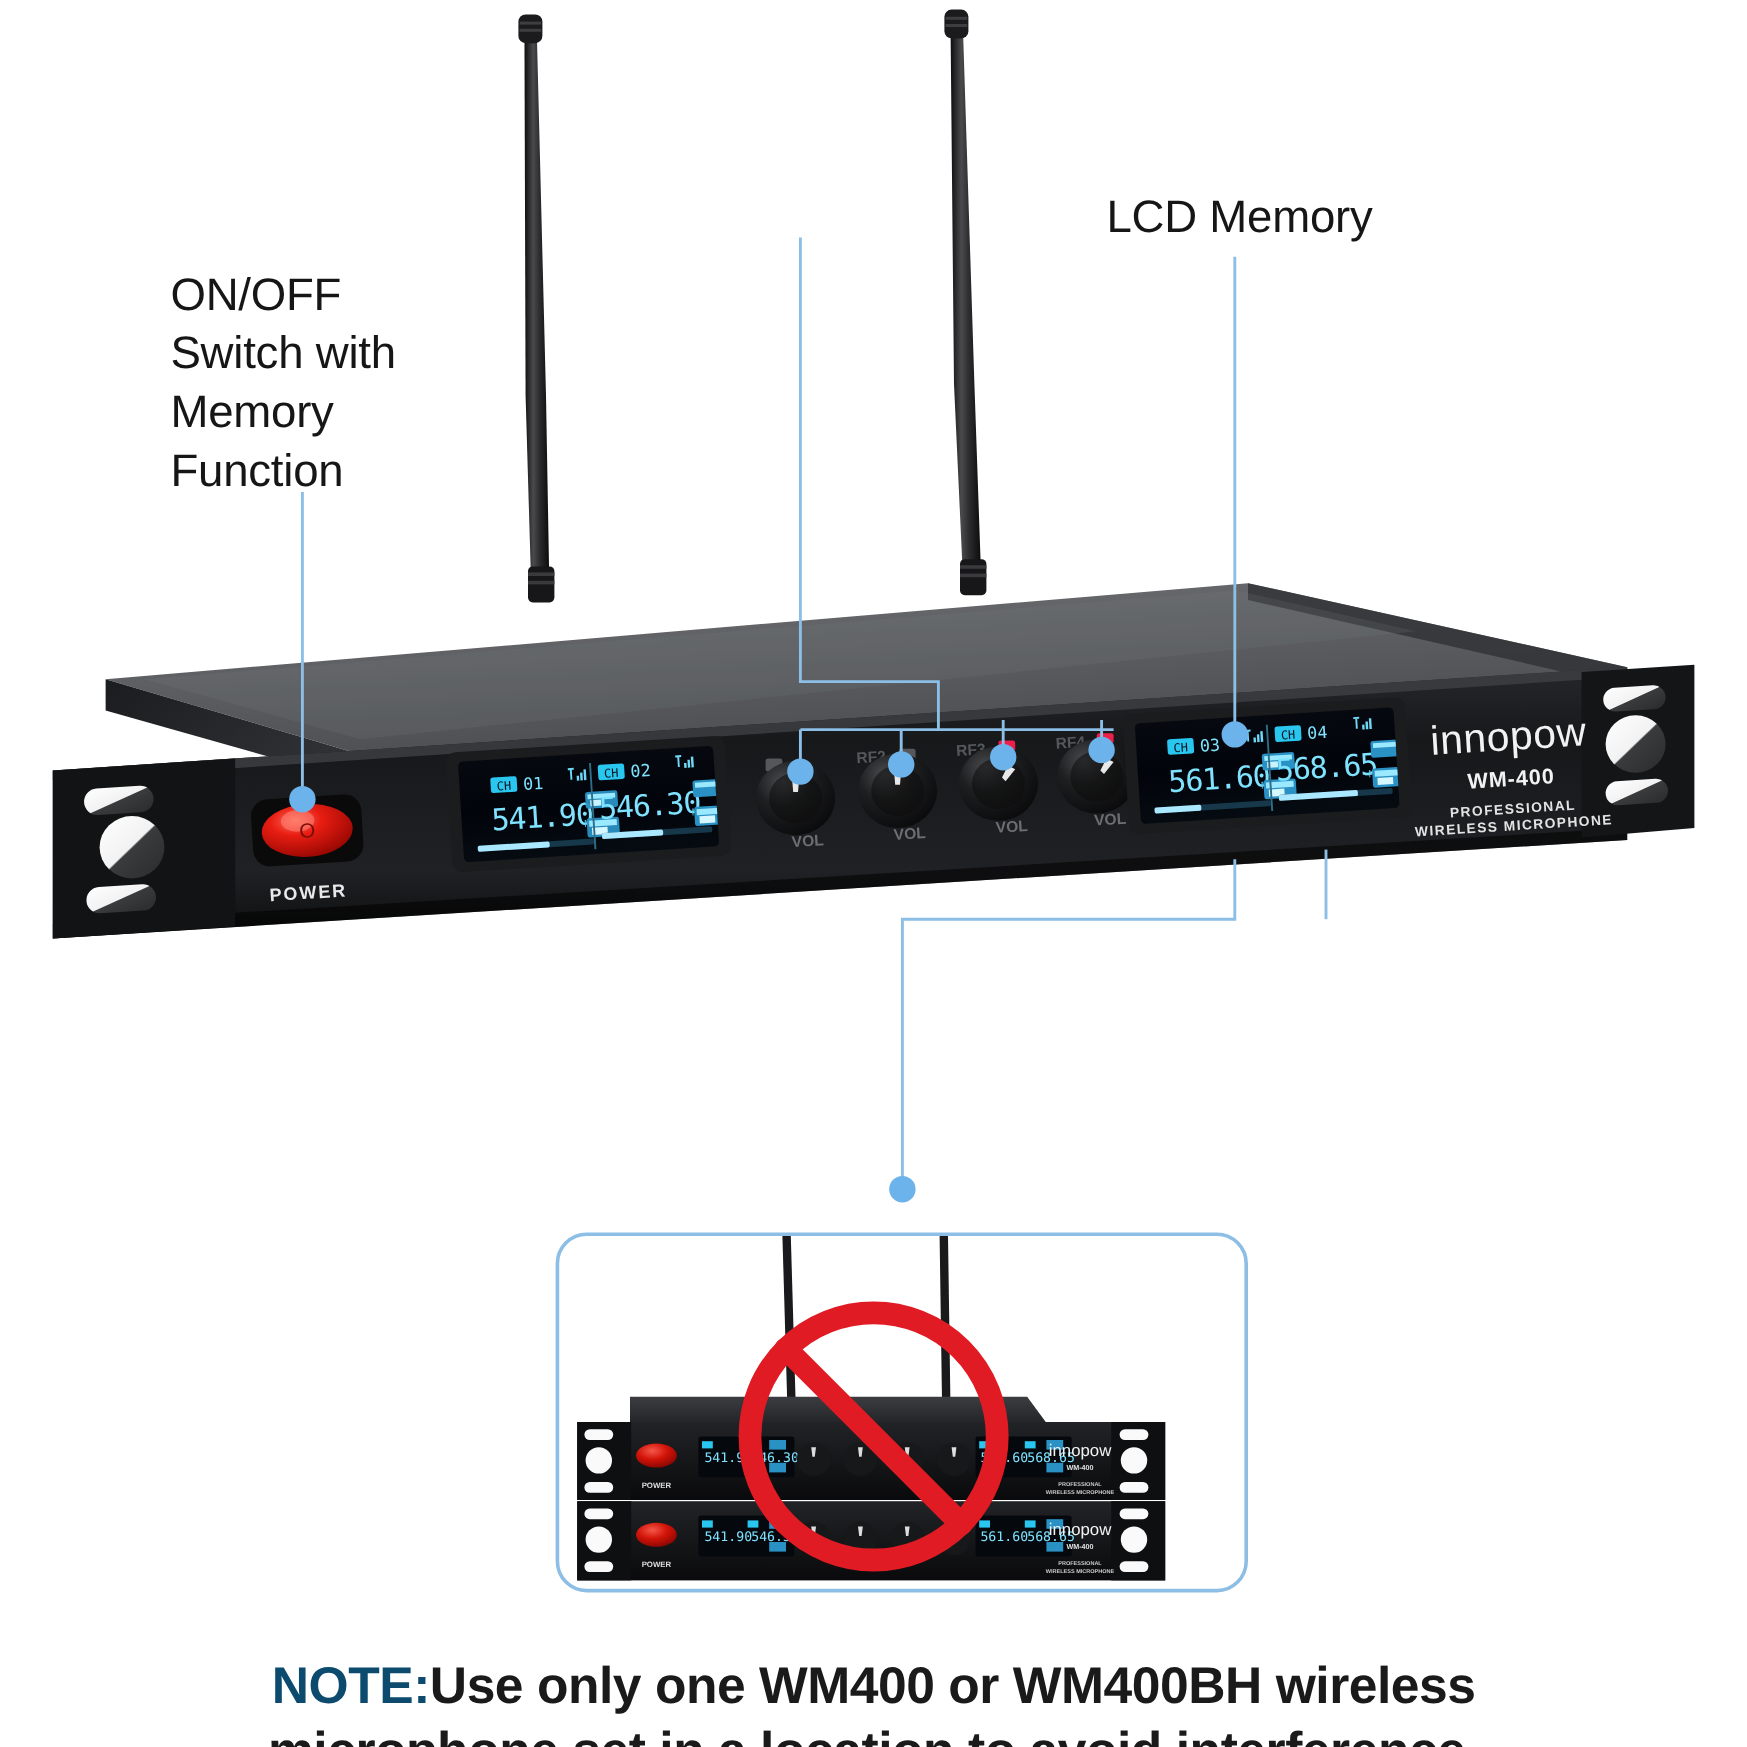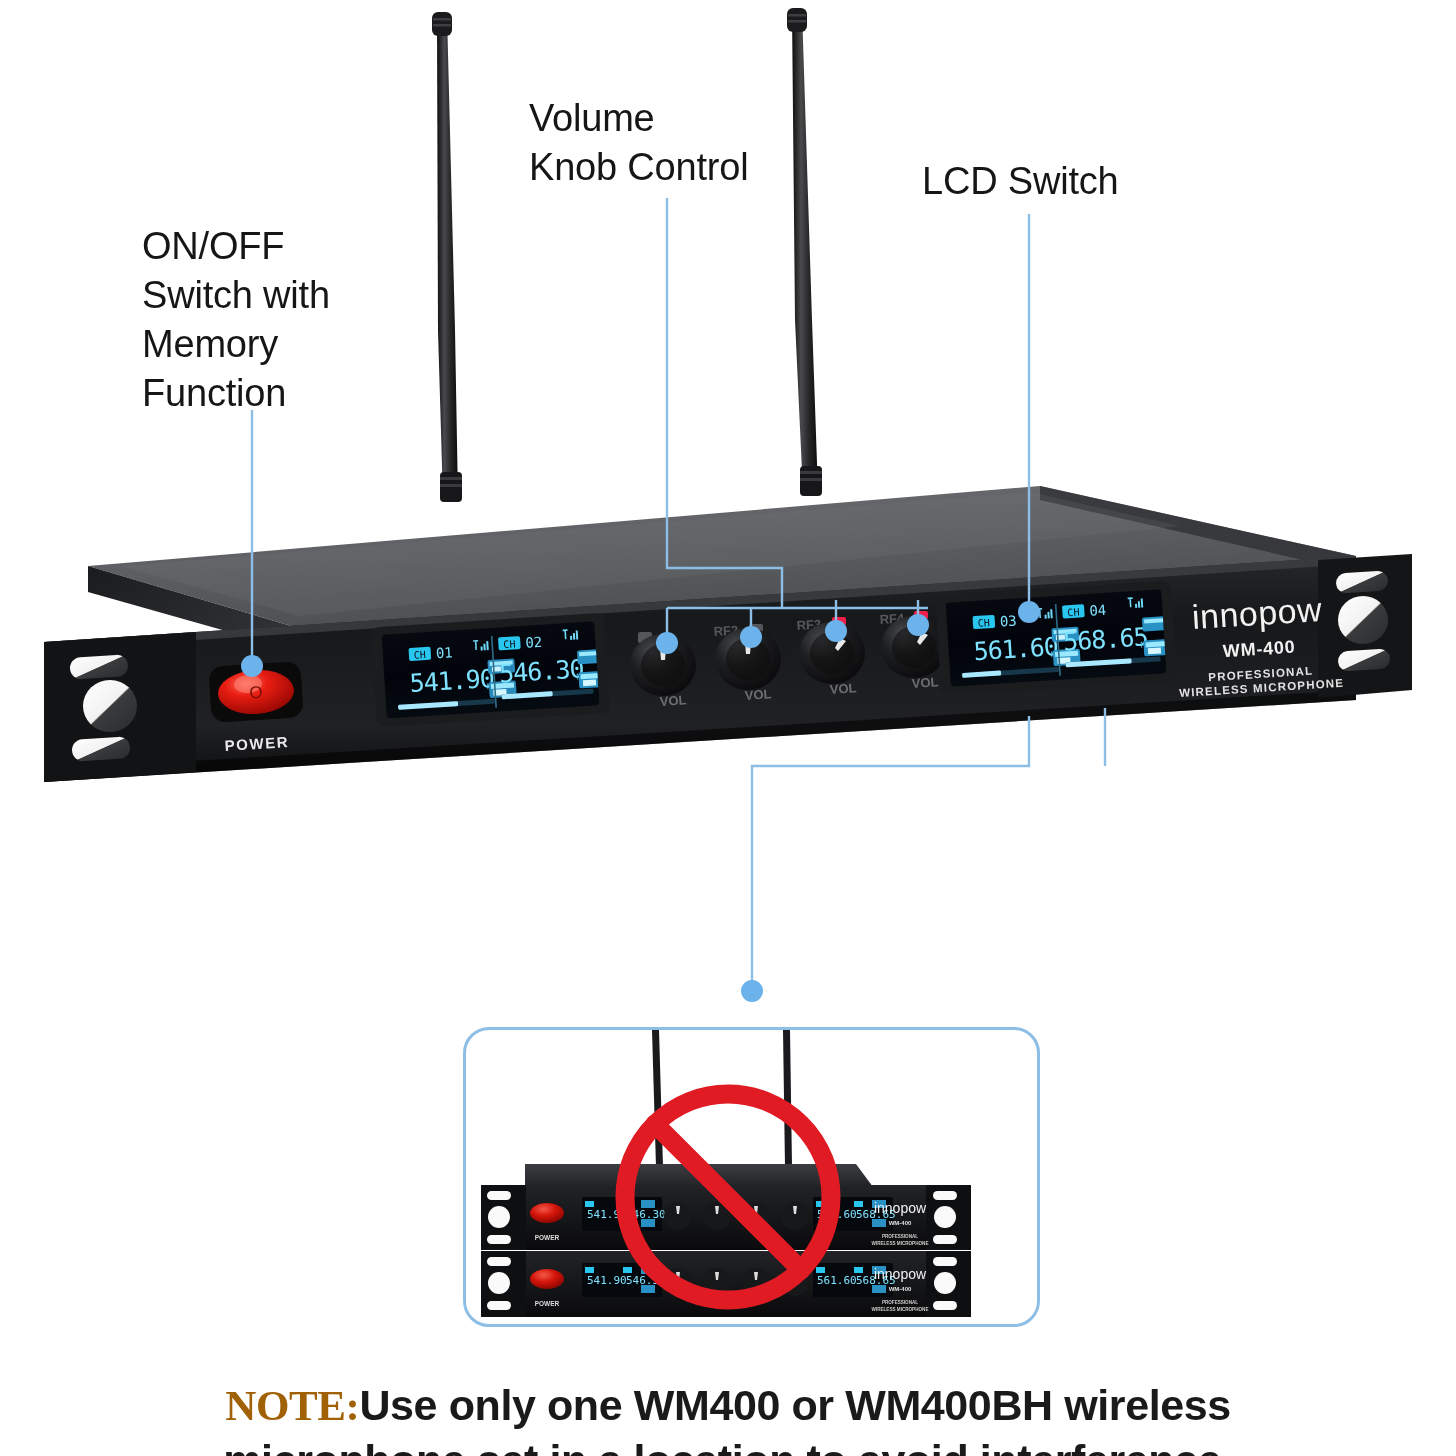--- a/index.html
+++ b/index.html
@@ -36,21 +36,21 @@
     transform:translateX(-50%);
     top:1378px;
     width:1120px;
     text-align:center;
     font-size:43px;
     line-height:54px;
     font-weight:bold;
     color:#1a1a1a;
     letter-spacing:-0.4px;
   }
-  .note-kw{color:#a16207;font-family:Liberation Serif, serif;}
+  .note-kw{color:#0c4a6e;}
   .note-body{font-weight:bold;color:#1a1a1a;}
 
   
   .nobox{
     position:absolute;
     left:463px;top:1027px;width:577px;height:300px;
     border:3px solid #8CBEE6;
     border-radius:26px;
     background:#ffffff;
     box-sizing:border-box;
@@ -331,23 +331,21 @@
       <circle cx="918" cy="625" r="11"></circle>
       <circle cx="1029" cy="612" r="11"></circle>
       <circle cx="752" cy="991" r="11"></circle>
     </g>
   </svg>
 
   <div class="callout-label" style="left:142px;top:222px;">ON/OFF
 Switch with
 Memory
 Function</div>
-  <div class="callout-label" style="left:529px;top:94px;">Volume
-Knob Control</div>
-  <div class="callout-label" style="left:922px;top:157px;">LCD Switch</div>
+  <div class="callout-label" style="left:922px;top:157px;">LCD Memory</div>
 
   <div class="nobox"></div>
   <svg style="position:absolute;left:463px;top:1027px;width:577px;height:300px;" viewBox="0 0 577 300">
     <defs>
       <linearGradient id="uTop" x1="0" y1="0" x2="0" y2="1">
         <stop offset="0%" stop-color="#3b3d41"></stop>
           <stop offset="100%" stop-color="#222326"></stop>
       </linearGradient>
       <linearGradient id="uFront" x1="0" y1="0" x2="0" y2="1">
         <stop offset="0%" stop-color="#222326"></stop>

